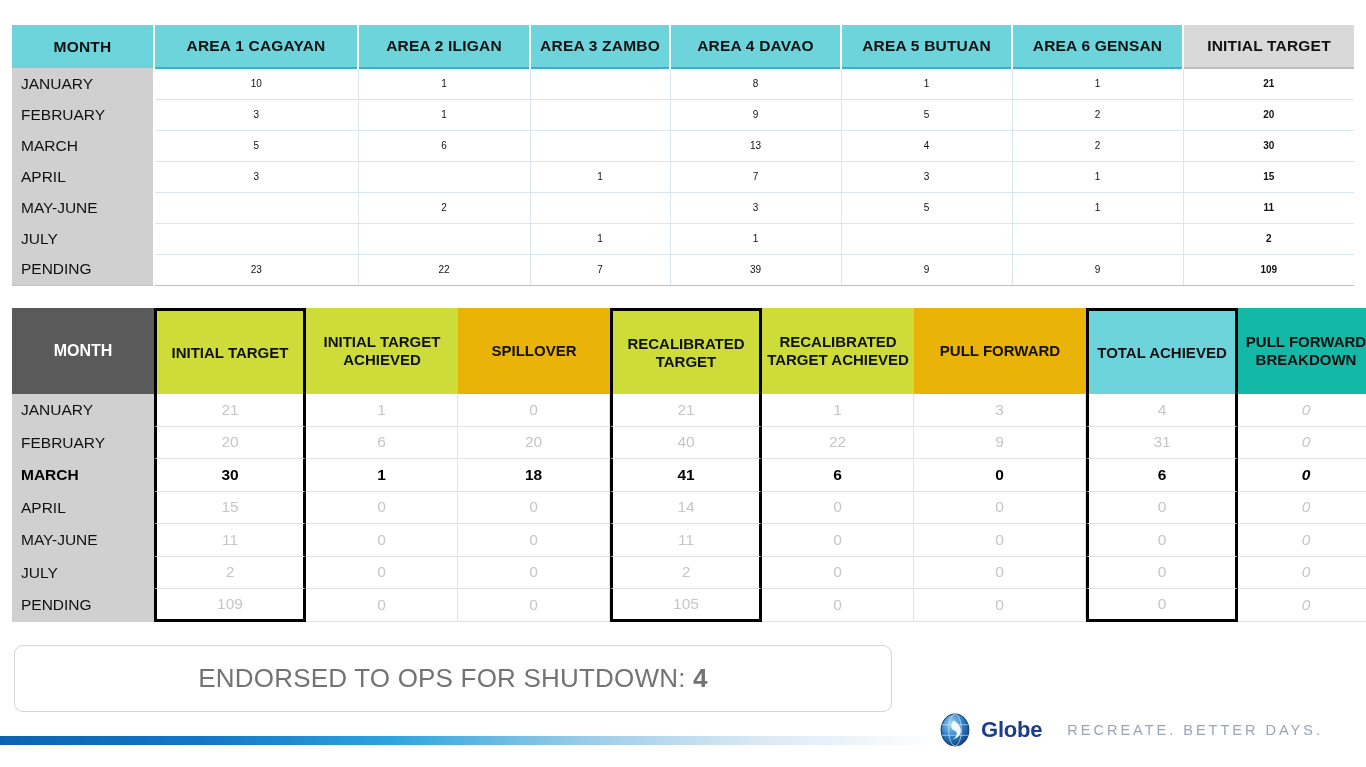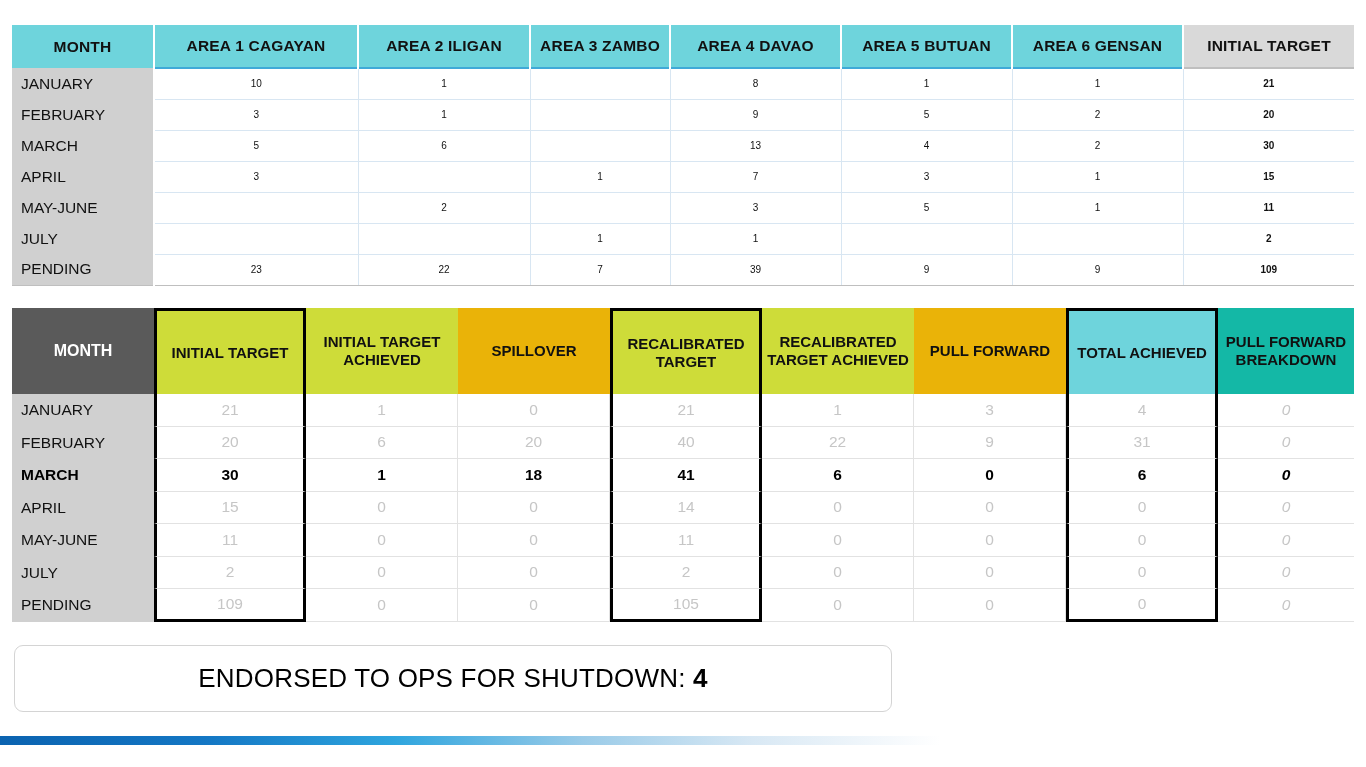--- a/index.html
+++ b/index.html
@@ -140,21 +140,21 @@
     height: 67px;
     border: 1px solid #D4D4D4;
     border-radius: 9px;
     background: #ffffff;
     display: flex;
     align-items: center;
     justify-content: center;
   }
   .banner-text {
     font-size: 26px;
-    color: #000000;
+    color: #737373;
     letter-spacing: .2px;
     white-space: nowrap;
   }
   .banner-text b { font-weight: bold; }
 
   
   .footbar {
     position: absolute;
     left: 0;
     top: 736px;
@@ -279,21 +279,21 @@
 
   <table class="t2">
     <thead>
       <tr>
         <th class="h-month" style="width:142px">MONTH</th>
         <th class="h-green bold ol-l ol-t ol-r" style="width:152px">INITIAL TARGET</th>
         <th class="h-green" style="width:152px">INITIAL TARGET ACHIEVED</th>
         <th class="h-pink" style="width:152px">SPILLOVER</th>
         <th class="h-green bold ol-l ol-t ol-r" style="width:152px">RECALIBRATED TARGET</th>
         <th class="h-green" style="width:152px">RECALIBRATED TARGET ACHIEVED</th>
-        <th class="h-pink" style="width:152px">PULL FORWARD</th>
+        <th class="h-pink" style="width:172px">PULL FORWARD</th>
         <th class="h-cyan ol-l ol-t ol-r" style="width:152px">TOTAL ACHIEVED</th>
         <th class="h-white" style="width:136px">PULL FORWARD BREAKDOWN</th>
       </tr>
     </thead>
     <tbody>
       <tr>
         <td class="monthcell">JANUARY</td>
         <td class="ol-l ol-r">21</td>
         <td>1</td>
         <td>0</td>
@@ -374,14 +374,32 @@
 
   <div class="banner">
     <div class="banner-text">
       <span>ENDORSED TO OPS FOR SHUTDOWN:</span>
       <b>4</b>
     </div>
   </div>
 
   <div class="footbar"></div>
 
+  <div class="footlogo">
+    <svg class="globe-mark" viewBox="0 0 64 64">
+      <defs>
+        <radialGradient id="gg" cx="38%" cy="30%" r="75%">
+          <stop offset="0%" stop-color="#9FD8F5"></stop>
+          <stop offset="55%" stop-color="#2E7FC6"></stop>
+          <stop offset="100%" stop-color="#123E7E"></stop>
+        </radialGradient>
+      </defs>
+      <ellipse cx="32" cy="32" rx="26" ry="30" fill="url(#gg)"></ellipse>
+      <ellipse cx="32" cy="32" rx="26" ry="30" fill="none" stroke="#10397A" stroke-width="2"></ellipse>
+      <ellipse cx="32" cy="32" rx="12" ry="30" fill="none" stroke="#CFE7F7" stroke-width="1.6" opacity=".8"></ellipse>
+      <path d="M7 22 H57 M7 42 H57" stroke="#CFE7F7" stroke-width="1.6" opacity=".75" fill="none"></path>
+      <path d="M30 14 C22 22, 24 30, 31 33 C38 36, 36 44, 28 50 C35 48, 44 42, 43 32 C42 22, 35 18, 30 14 Z" fill="#ffffff" opacity=".92"></path>
+    </svg>
+    <span class="globe-word">Globe</span>
+    <span class="tagline">RECREATE. BETTER DAYS.</span>
+  </div>
 
 </div>
 
 </body></html>

